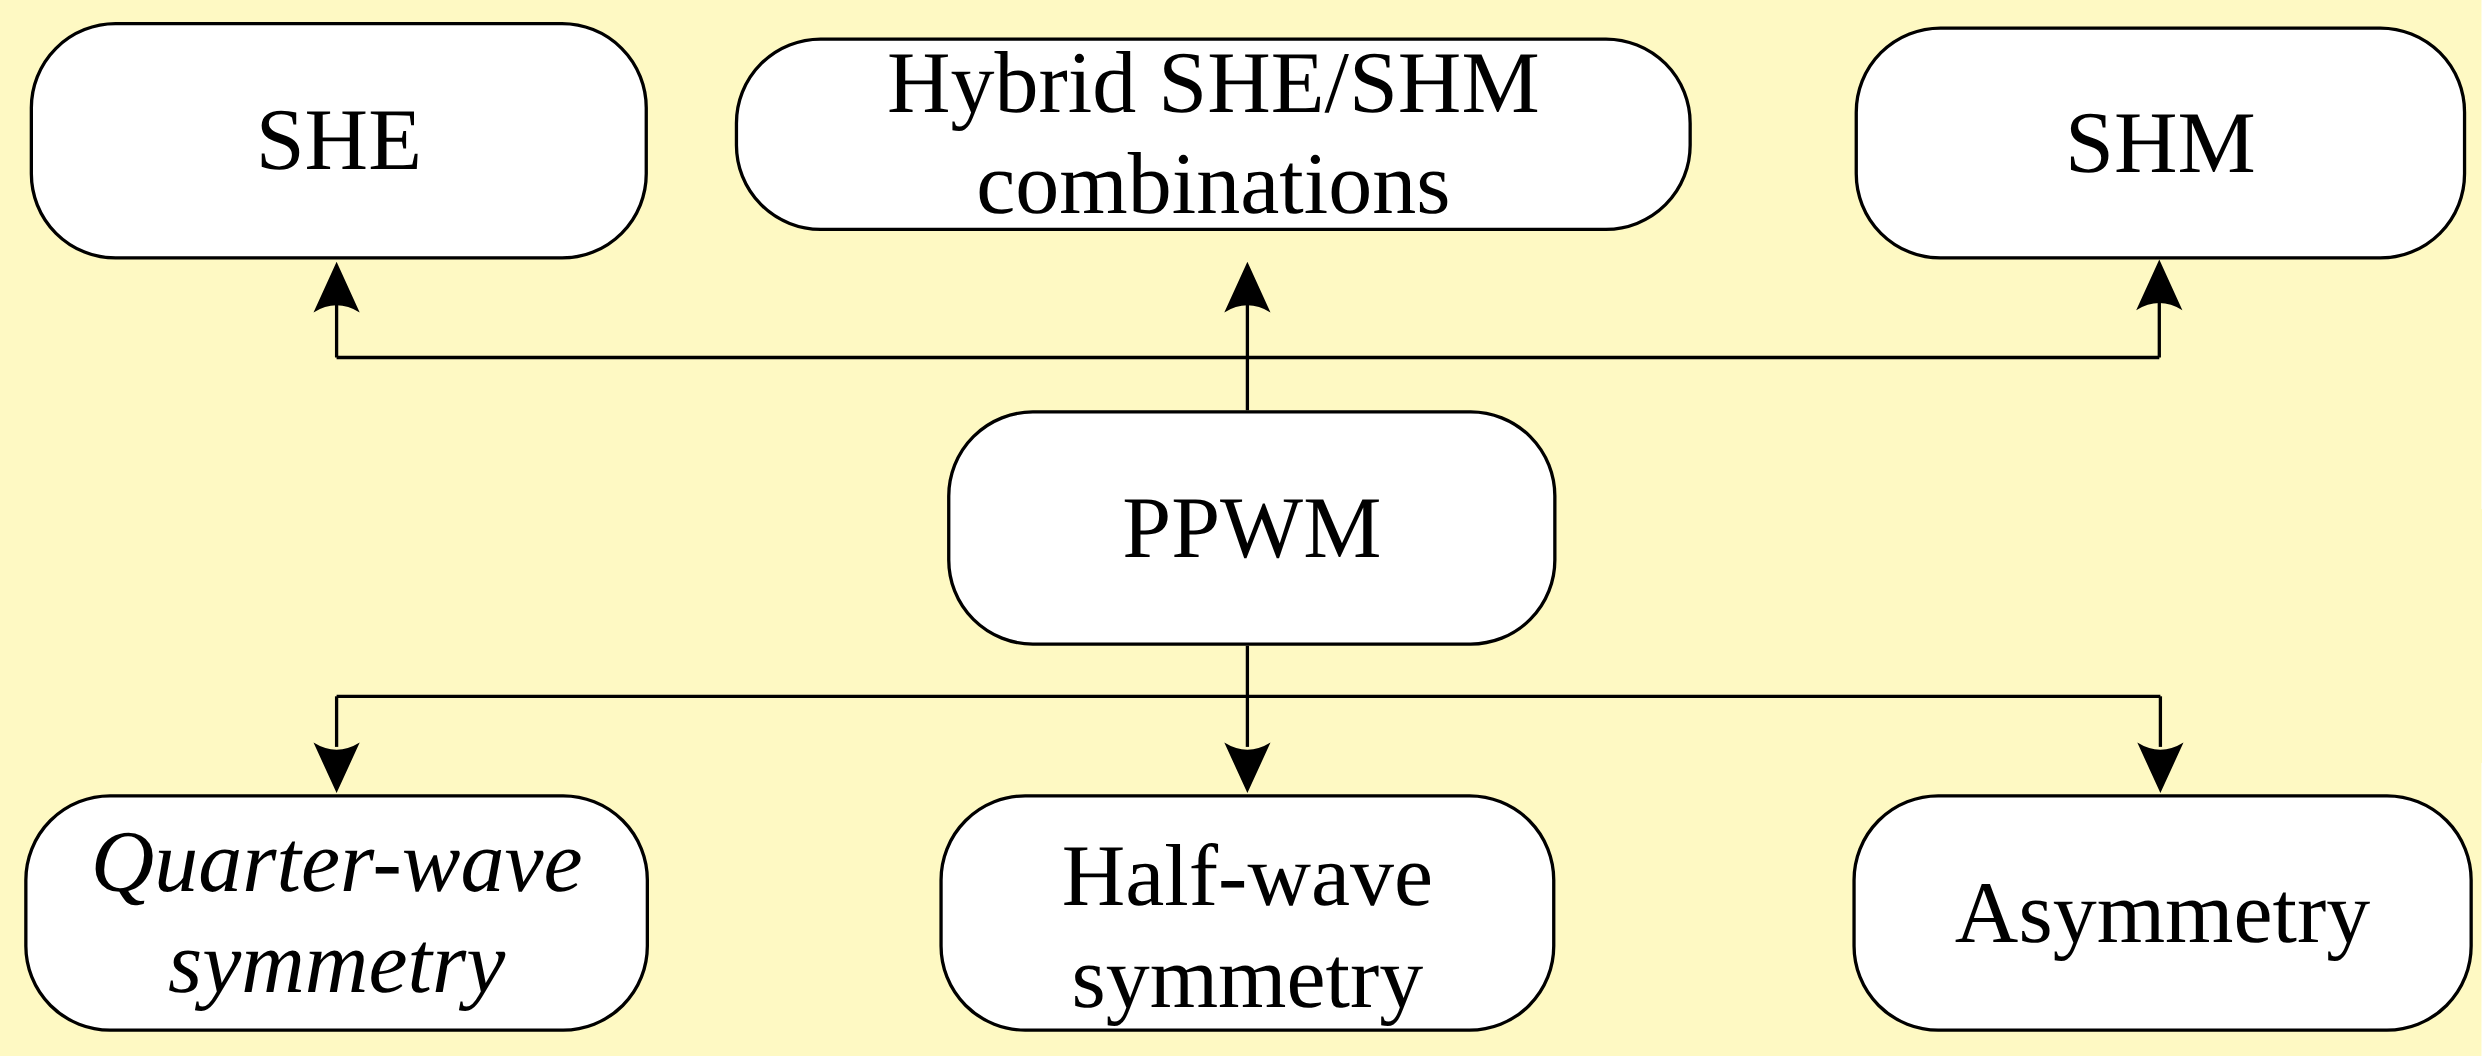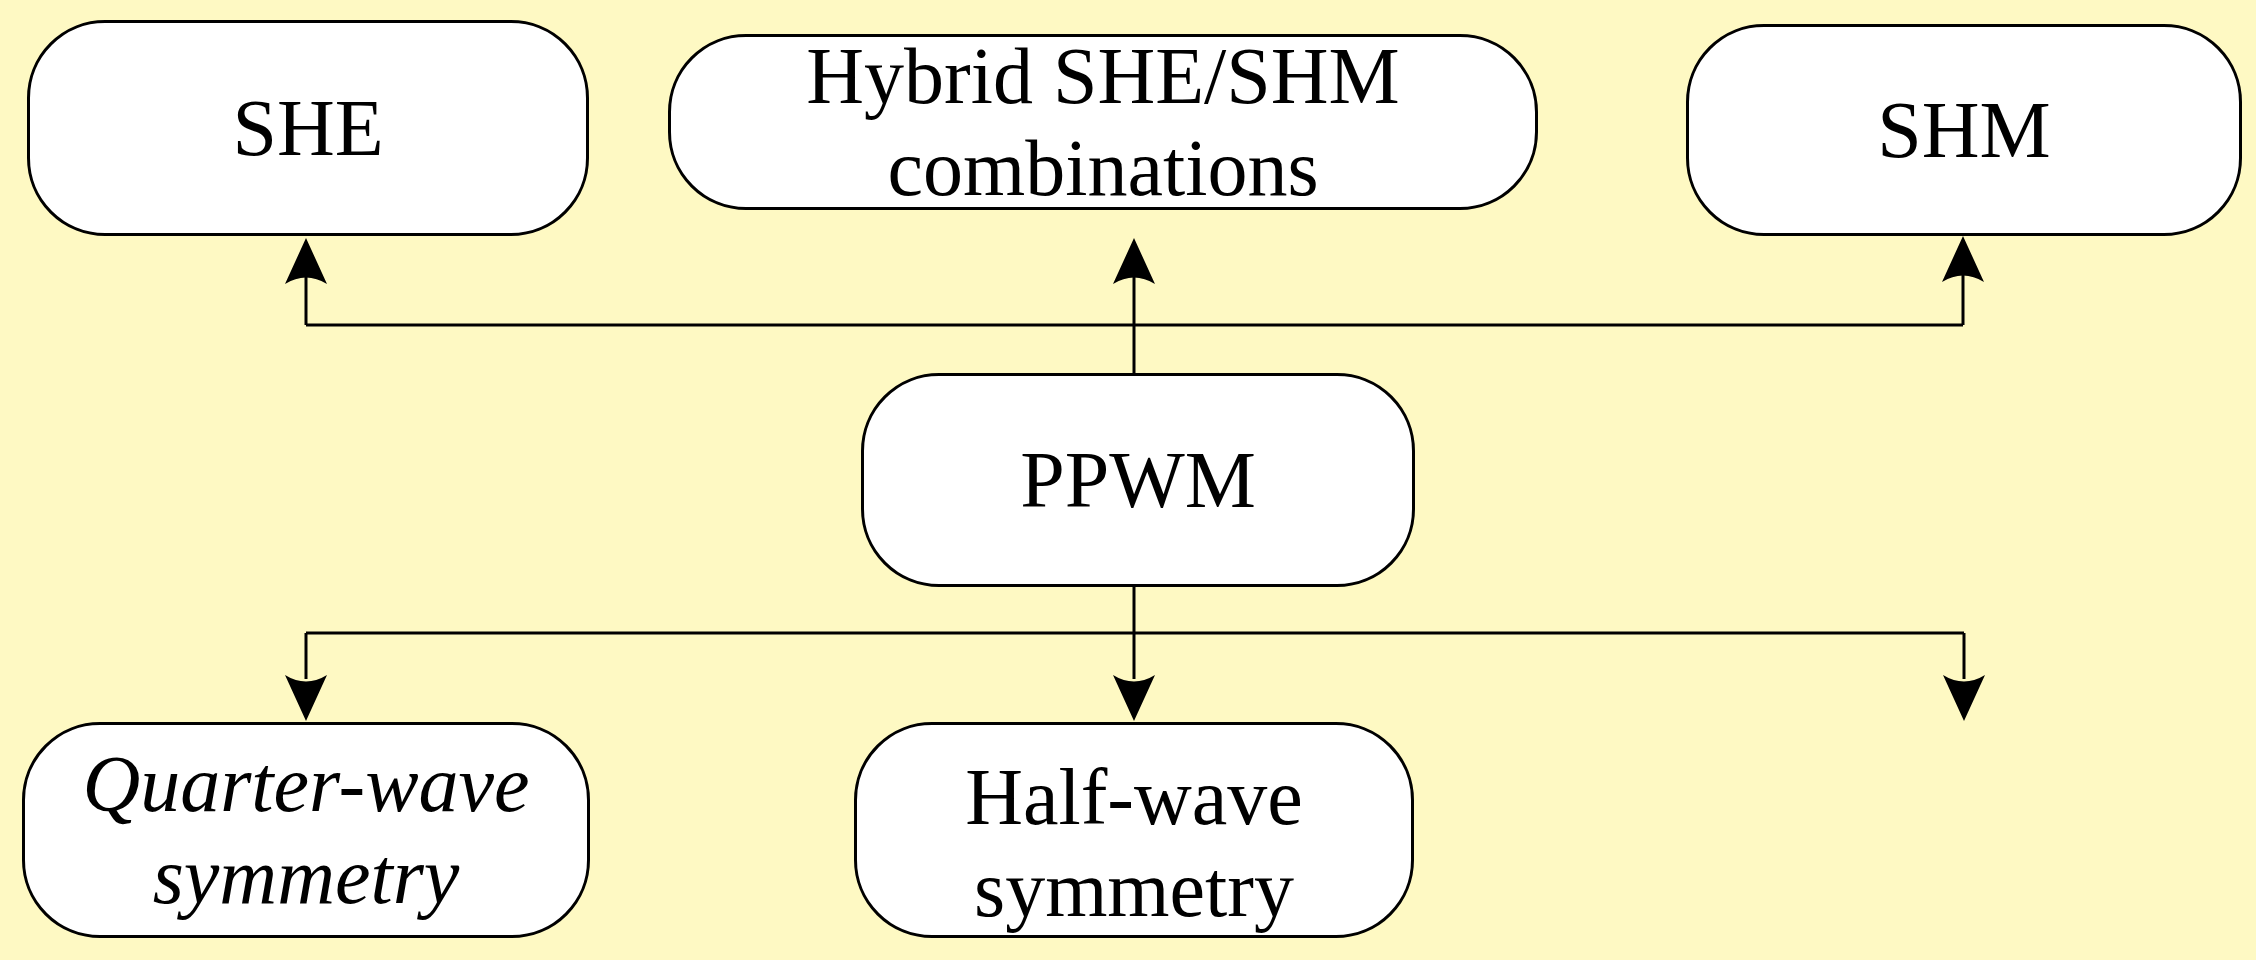--- a/index.html
+++ b/index.html
@@ -108,14 +108,17 @@
   <div class="node" id="node-quarter">
     <span>Quarter-wave
 symmetry</span>
   </div>
 
   <div class="node" id="node-half">
     <span>Half-wave
 symmetry</span>
   </div>
 
+  <div class="node" id="node-asymmetry">
+    <span>Asymmetry</span>
+  </div>
 
 </div>
 
 </body></html>

